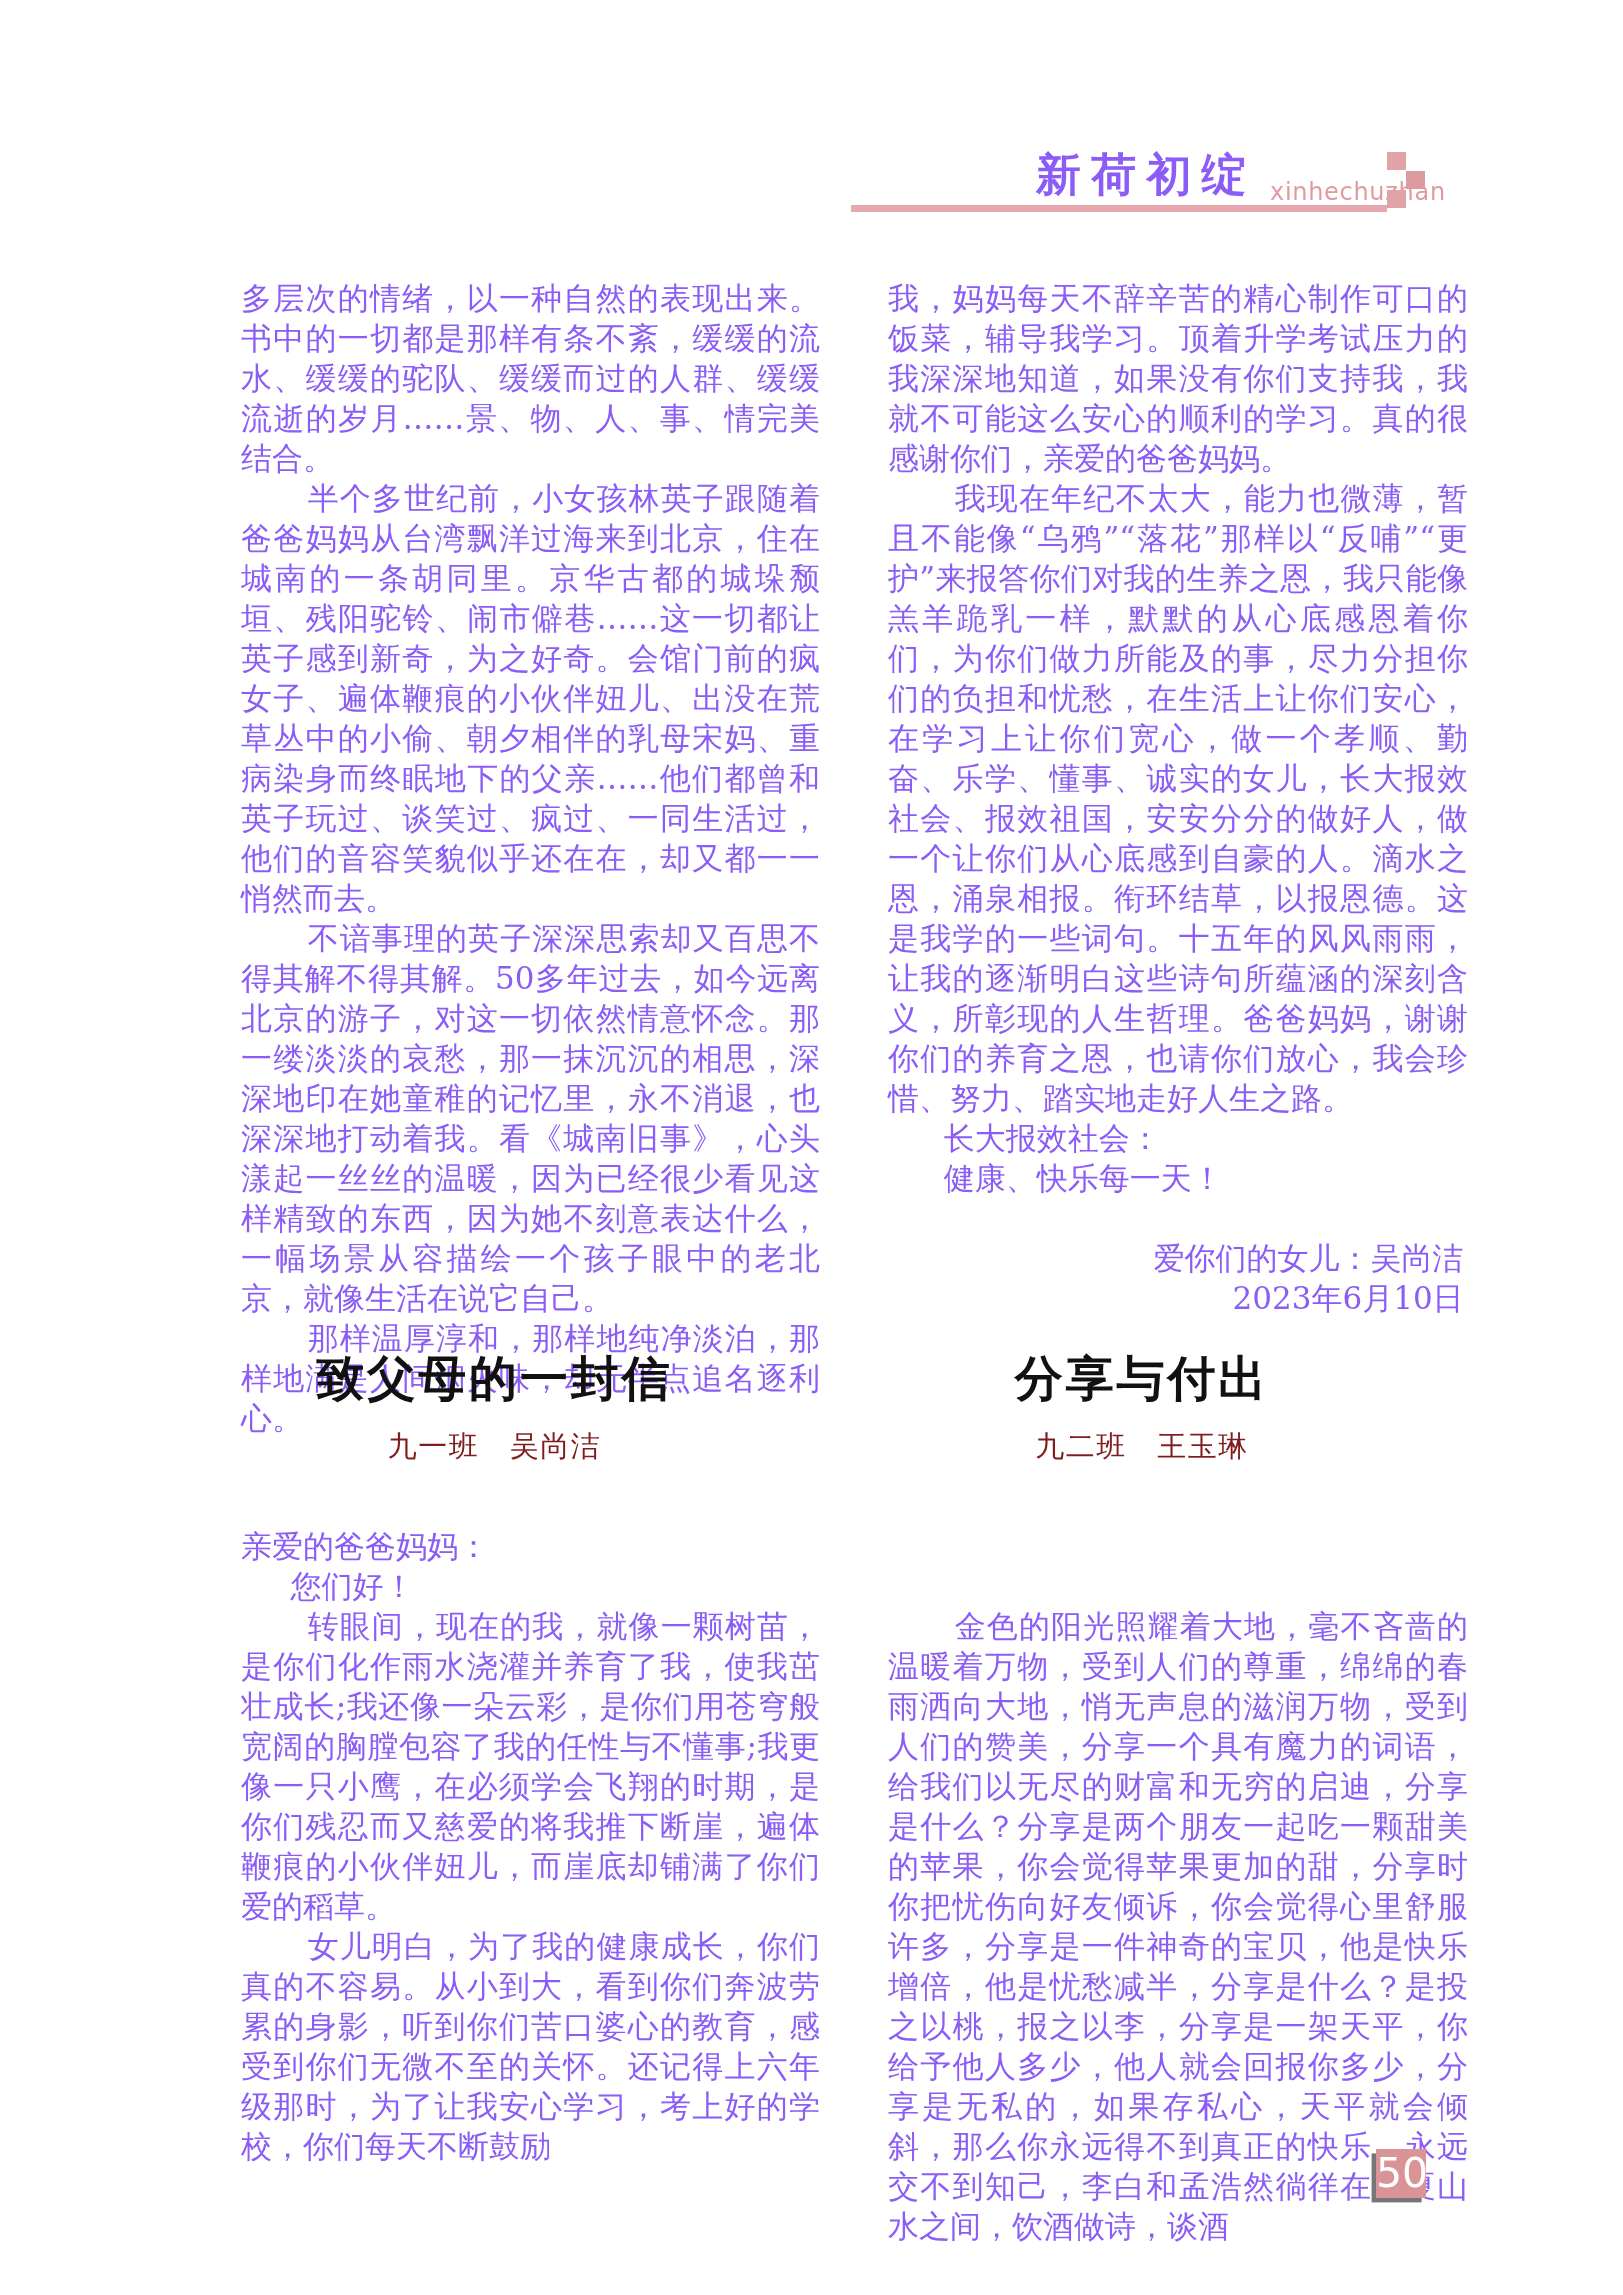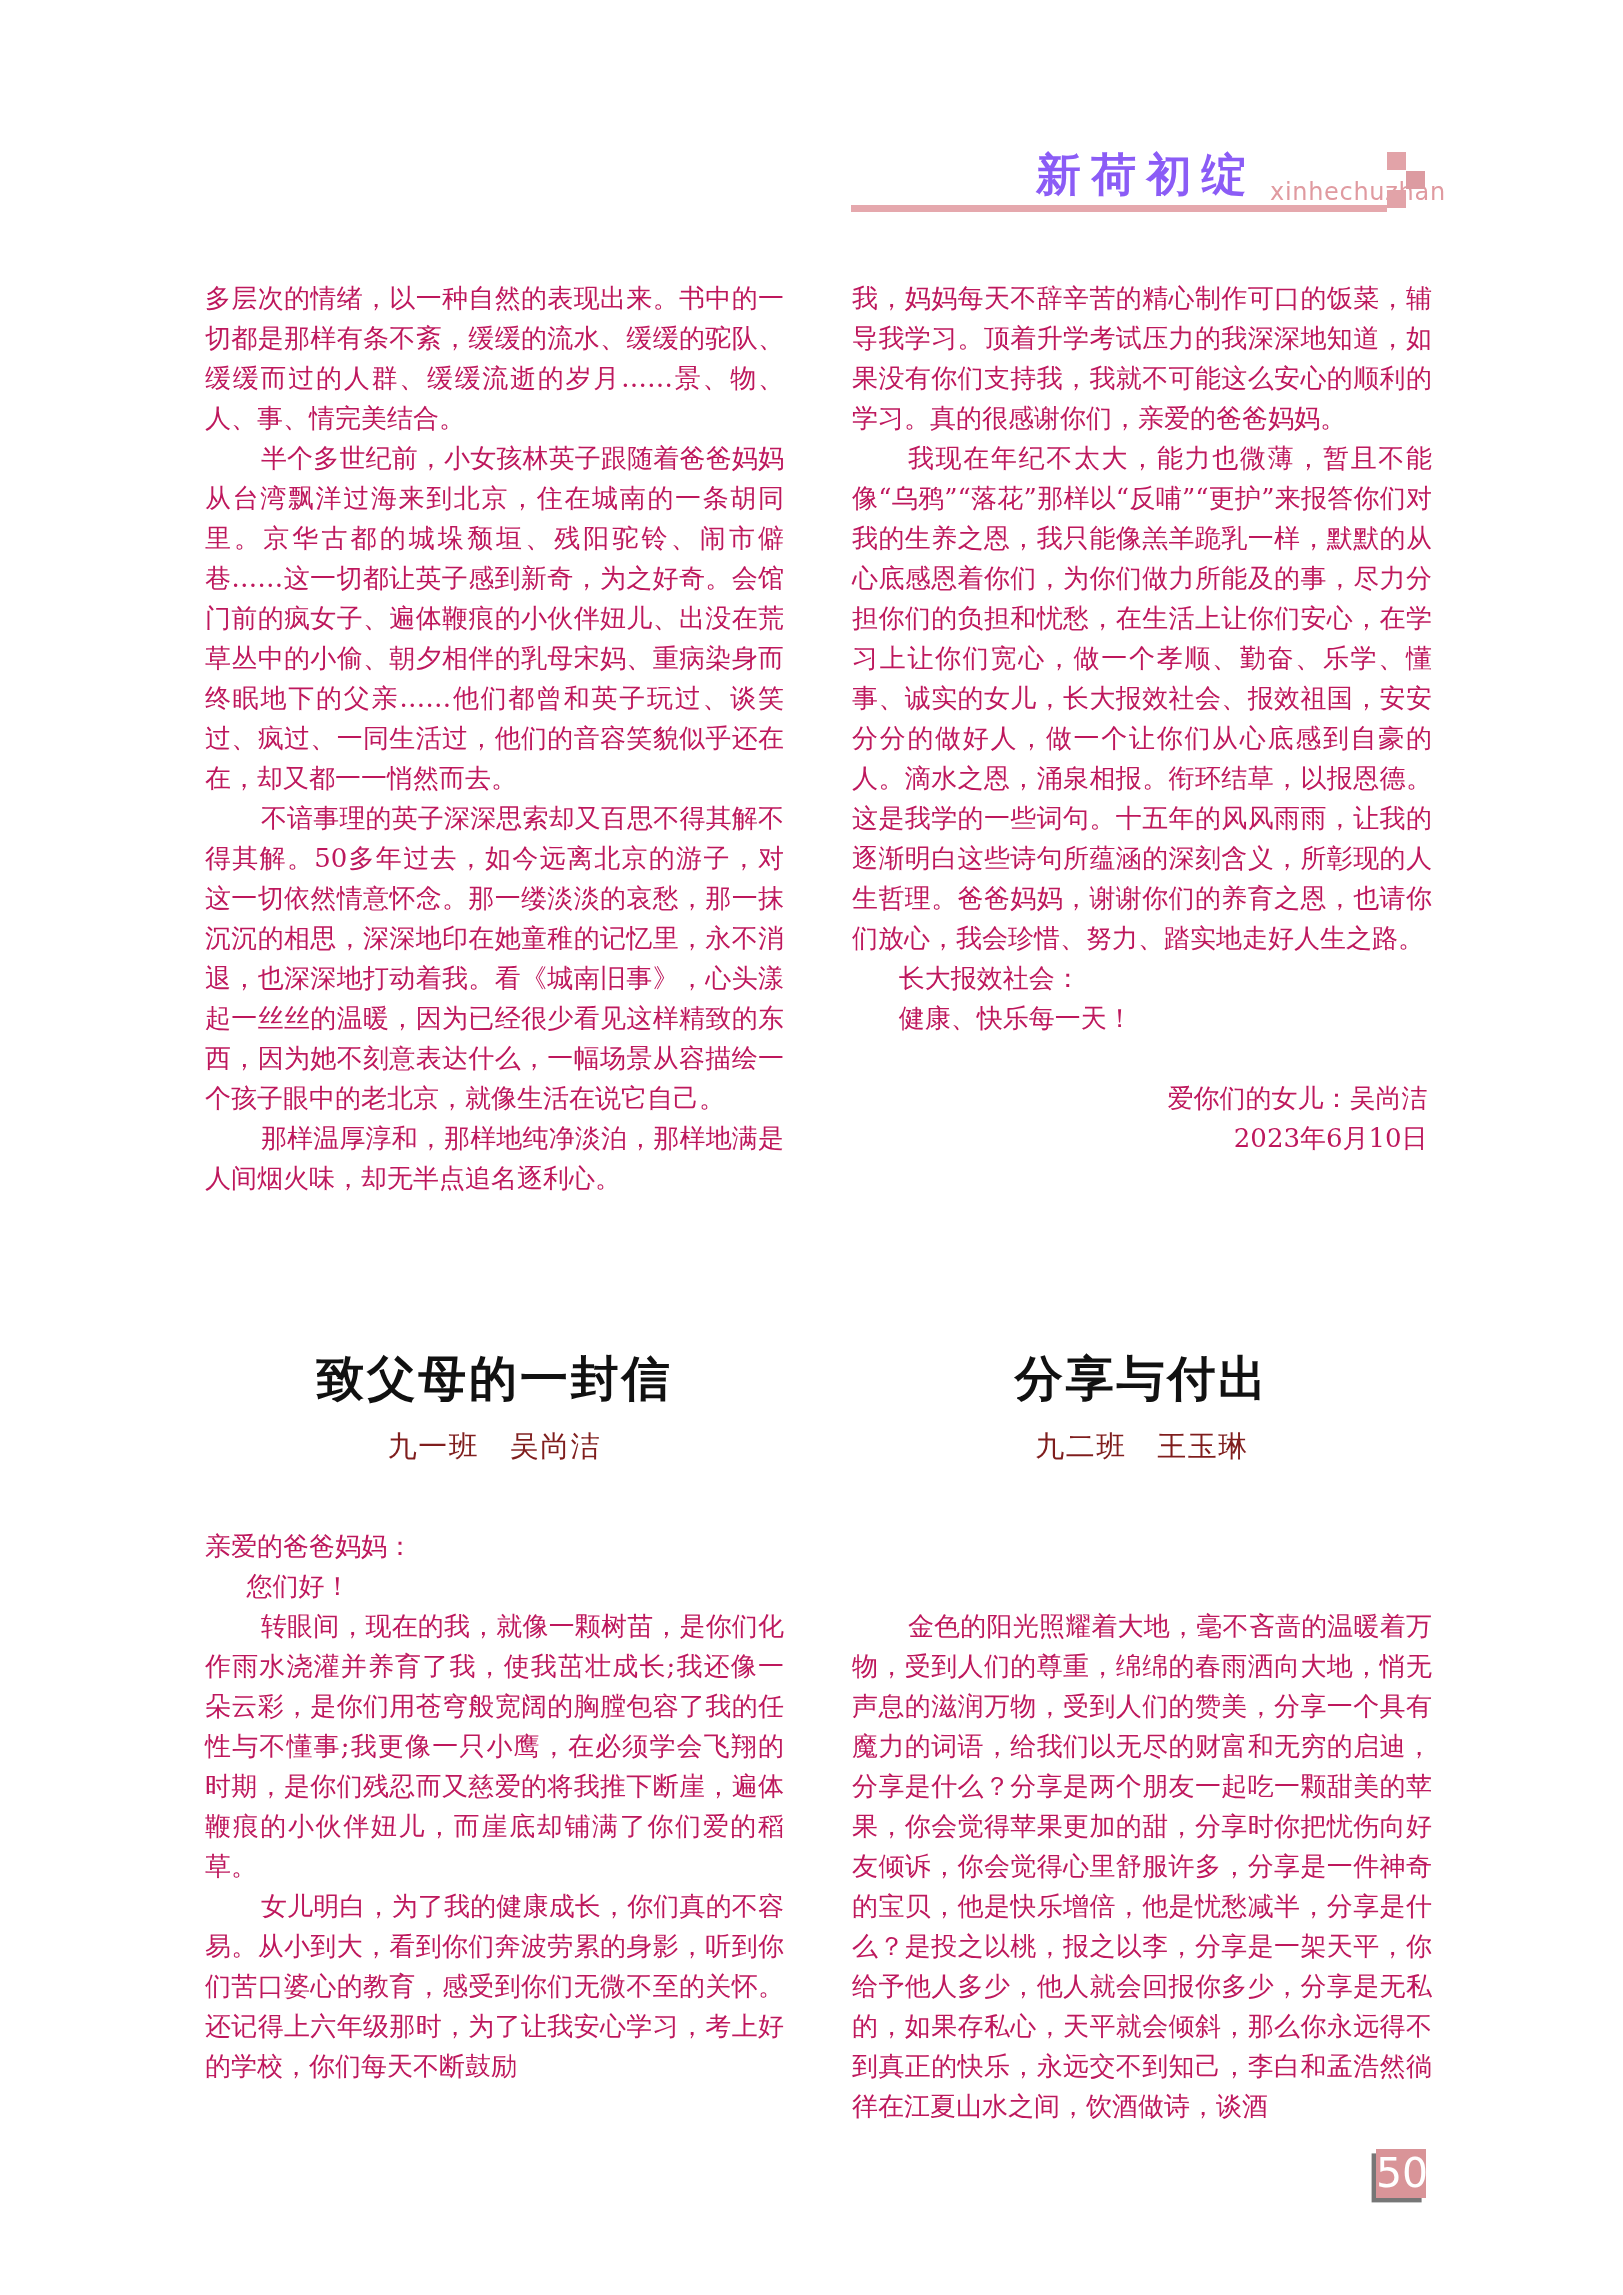--- a/index.html
+++ b/index.html
@@ -21,22 +21,22 @@
     font-size:24px; color:#e09aa0; letter-spacing:0.7px; white-space:nowrap;
   }
   .header-rule { position:absolute; left:851px; top:205px; width:536px; height:6.6px; background:#e5a8ad; }
   .sq { position:absolute; width:19px; height:17.5px; background:#e2a3a8; }
   .sq1 { left:1387px; top:152px; }
   .sq2 { left:1406px; top:171px; background:#dc9ba1; }
   .sq3 { left:1387px; top:190px; }
 
   
   .col {
-    position:absolute; width:579px; font-size:26px; line-height:40px;
-    text-align:justify; color:#be185d;
+    position:absolute; width:579px; font-size:31px; line-height:40px;
+    text-align:justify; color:#8b5cf6;margin-left:36px;
   }
   .col p { margin:0; text-indent:2.15em; }
   .continuation p:first-child { text-indent:0; }
   .top-left  { left:205px;  top:278px; }
   .top-right { left:852px; top:278px; width:580px; }
   .bottom-left  { left:205px;  top:1526px; }
   .bottom-right { left:852px; top:1606px; width:580px; }
 
   .wish { text-indent:1.8em !important; }
   .sig  { text-align:right; text-indent:0 !important; padding-right:4.4px; }

